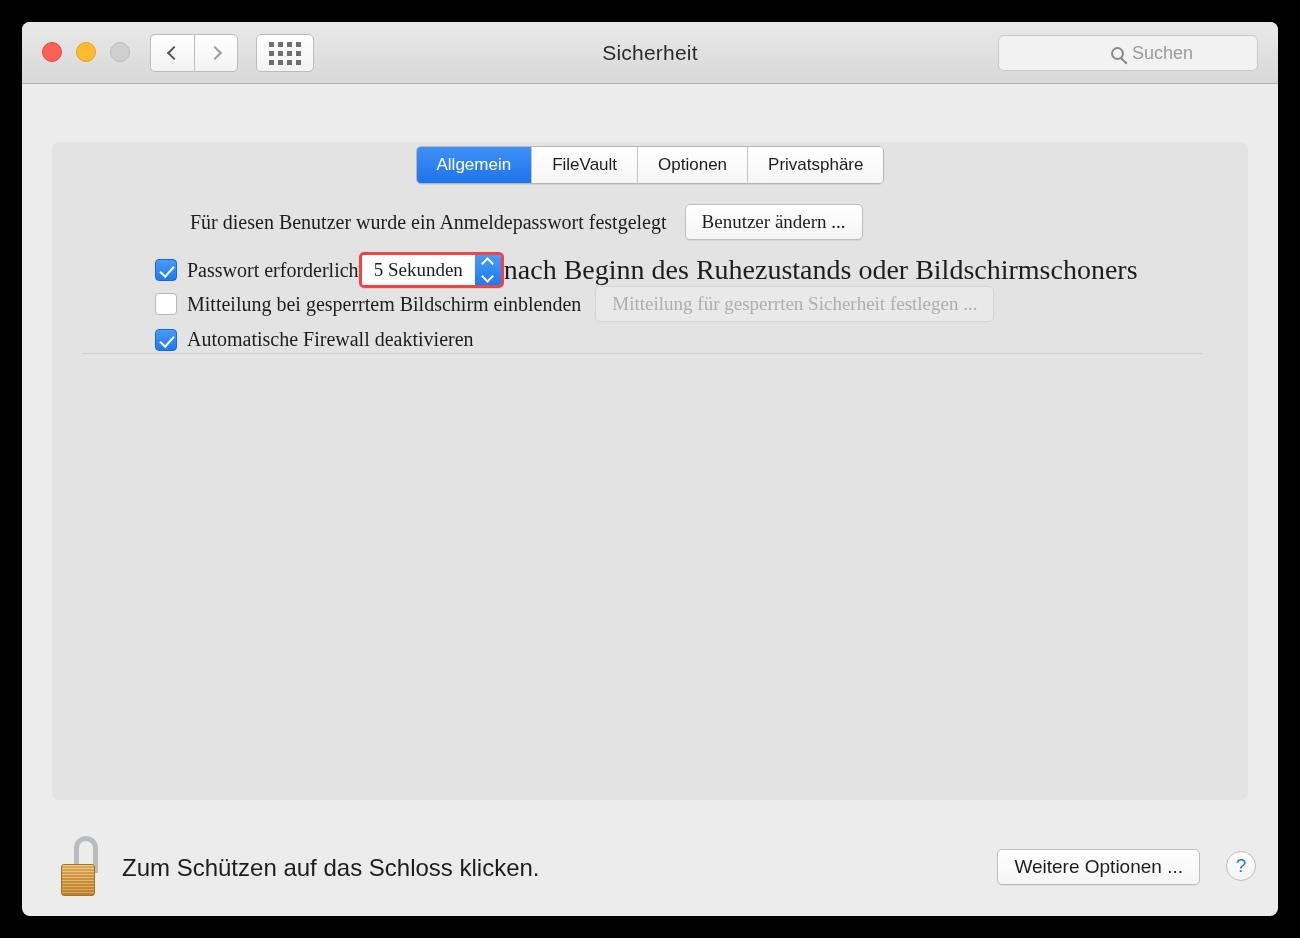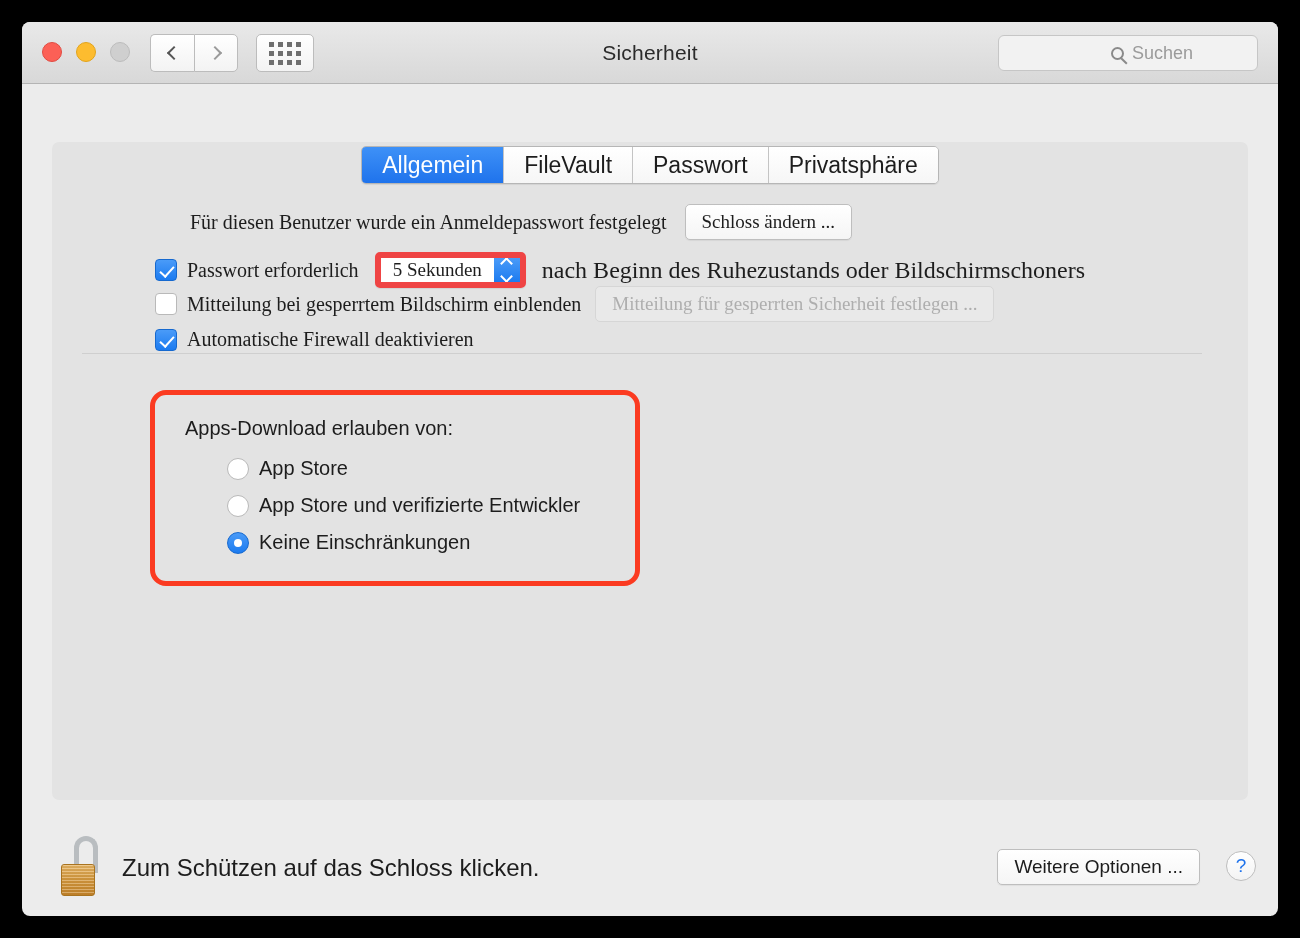--- a/index.html
+++ b/index.html
@@ -133,21 +133,21 @@
     display: flex;
     border: 1px solid #b6b6b6;
     border-radius: 5px;
     overflow: hidden;
     box-shadow: 0 1px 1px rgba(0,0,0,0.07);
   }
   .tab {
     padding: 0 20px;
     height: 36px;
     line-height: 36px;
-    font-size: 23px;
+    font-size: 17px;
     color: #1d1d1d;
     background: linear-gradient(to bottom,#ffffff,#f6f6f6);
     border-right: 1px solid #c4c4c4;
     white-space: nowrap;
   }
   .tab:last-child { border-right: none; }
   .tab.active {
     background: linear-gradient(to bottom,#3e91f7,#1f73ec);
     color: #ffffff;
   }
@@ -213,25 +213,24 @@
   }
 
   .cblabel { font-size: 20px; color: #1d1d1d; margin-left: 10px; white-space: nowrap; }
 
   #row-required  { left: 133px; top: 230px; }
   #row-notify    { left: 133px; top: 264px; }
   #row-autologin { left: 133px; top: 306px; }
 
   
   #delay-popup {
-    margin-left: 16px;
     display: flex;
     align-items: stretch;
     height: 36px;
-    border: 6px solid #ef4444;
+    border: 3px solid #ef4444;
     border-radius: 5px;
     overflow: hidden;
     box-shadow: 0 1px 1px rgba(0,0,0,0.08);
   }
   #delay-popup .val {
     background: #ffffff;
     padding: 0 12px;
     font-size: 19px;
     color: #1d1d1d;
     display: flex;
@@ -244,21 +243,21 @@
     display: flex;
     flex-direction: column;
     align-items: center;
     justify-content: center;
     gap: 4px;
   }
   .scv { width: 9px; height: 9px; border-left: 2px solid #fff; border-top: 2px solid #fff; }
   .scv.up   { transform: rotate(45deg); }
   .scv.down { transform: rotate(225deg); }
 
-  #delay-trailing { margin-left: 16px; font-size: 24px; color: #1d1d1d; white-space: nowrap; }
+  #delay-trailing { margin-left: 0; font-size: 28px; color: #1d1d1d; white-space: nowrap; }
   #notify-btn { margin-left: 14px; }
 
   
   #divider {
     position: absolute;
     left: 60px; top: 331px;
     width: 1120px; height: 1px;
     background: #cfcfcf;
   }
 
@@ -413,28 +412,28 @@
       <span class="ph">Suchen</span>
     </div>
   </div>
 
   <div id="panel"></div>
 
   <div id="tabbar">
     <div id="tabs">
       <div class="tab active">Allgemein</div>
       <div class="tab">FileVault</div>
-      <div class="tab">Passwort</div>
+      <div class="tab">Optionen</div>
       <div class="tab">Privatsphäre</div>
     </div>
   </div>
 
   <div class="row" id="row-pwtext">
     <span class="label">Für diesen Benutzer wurde ein Anmeldepasswort festgelegt</span>
-    <span class="pushbtn">Schloss ändern ...</span>
+    <span class="pushbtn">Benutzer ändern ...</span>
   </div>
 
   <div class="row" id="row-required">
     <span class="cb on"></span>
     <span class="cblabel">Passwort erforderlich</span>
     <span id="delay-popup">
       <span class="val">5 Sekunden</span>
       <span class="stepper">
         <span class="scv up"></span>
         <span class="scv down"></span>
@@ -449,36 +448,20 @@
     <span id="notify-btn" class="pushbtn disabled">Mitteilung für gesperrten Sicherheit festlegen ...</span>
   </div>
 
   <div class="row" id="row-autologin">
     <span class="cb on"></span>
     <span class="cblabel">Automatische Firewall deaktivieren</span>
   </div>
 
   <div id="divider"></div>
 
-  <div id="gatekeeper-box">
-    <div id="gk-title">Apps-Download erlauben von:</div>
-
-    <div class="radio-row" id="radio-0">
-      <span class="rb off"></span>
-      <span class="rblabel">App Store</span>
-    </div>
-    <div class="radio-row" id="radio-1">
-      <span class="rb off"></span>
-      <span class="rblabel">App Store und verifizierte Entwickler</span>
-    </div>
-    <div class="radio-row" id="radio-2">
-      <span class="rb on"></span>
-      <span class="rblabel">Keine Einschränkungen</span>
-    </div>
-  </div>
 
   <div id="lock-icon">
     <div id="lock-shackle"></div>
     <div id="lock-body"></div>
   </div>
   <div id="lock-text">Zum Schützen auf das Schloss klicken.</div>
 
   <div id="more-options" class="pushbtn">Weitere Optionen ...</div>
   <div id="help-btn">?</div>
 

